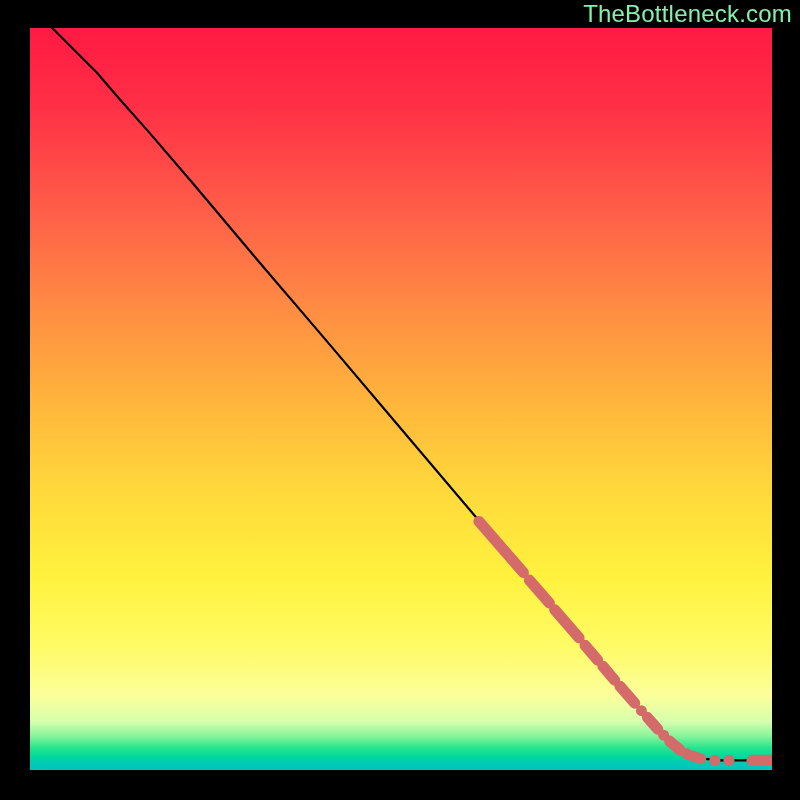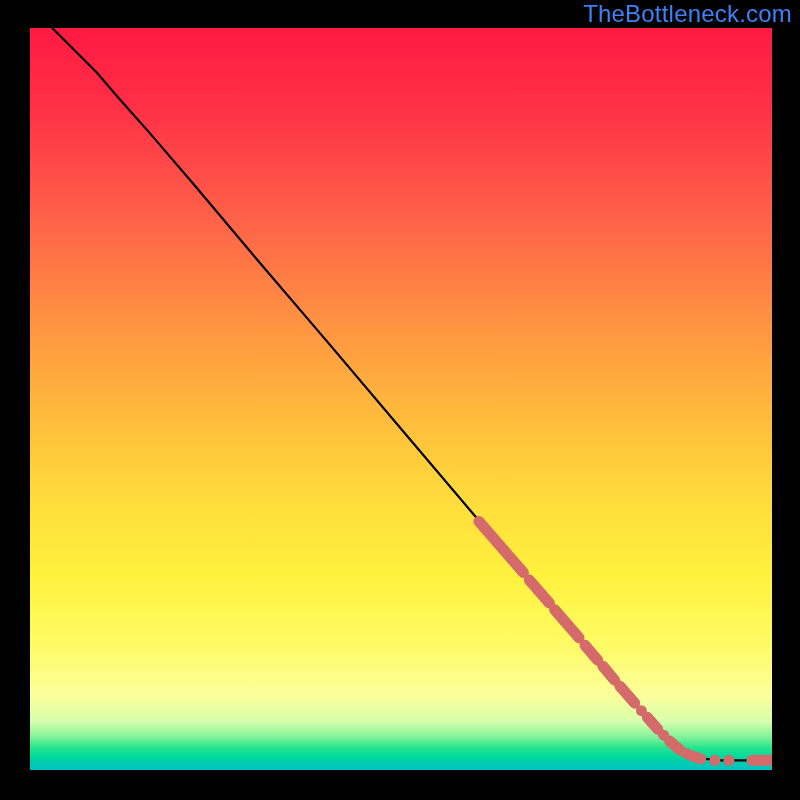--- a/index.html
+++ b/index.html
@@ -14,21 +14,21 @@
   .canvas {
     position: relative;
     width: 800px;
     height: 800px;
     background: #000;
   }
   .watermark {
     position: absolute;
     top: 0;
     right: 8px;
-    color: #3b82f6;
+    color: #86efac;
     font-size: 24px;
     letter-spacing: 0.2px;
     font-weight: 400;
     z-index: 5;
   }
   .plot-area {
     position: absolute;
     left: 30px;
     top: 28px;
     width: 742px;

